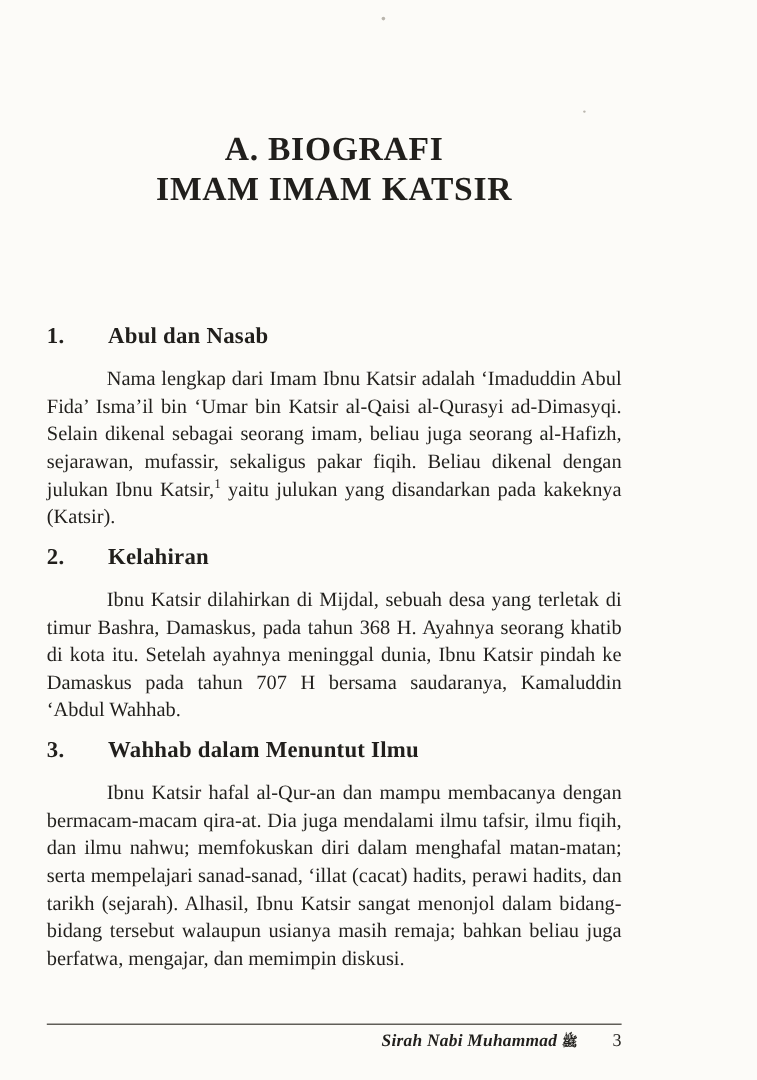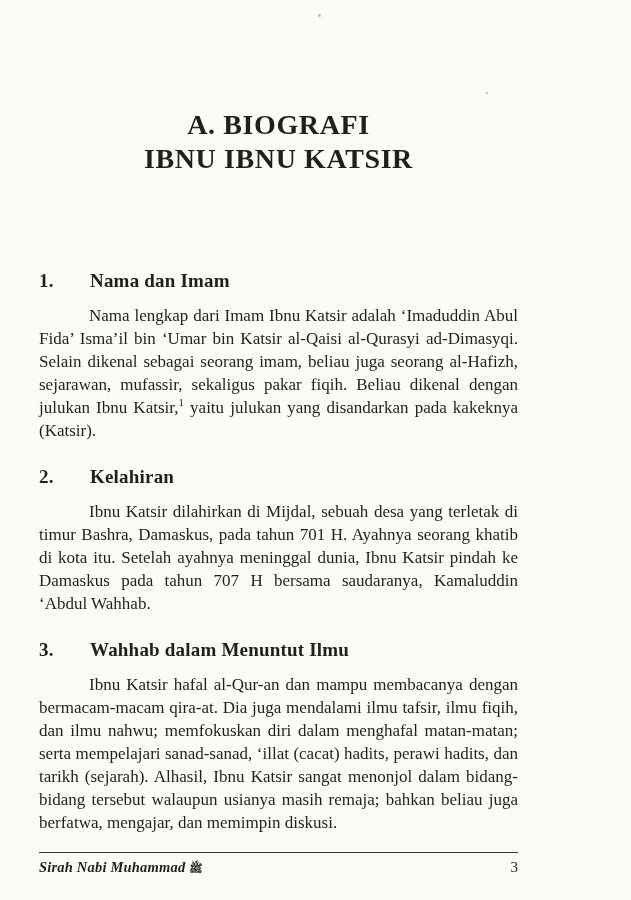--- a/index.html
+++ b/index.html
@@ -21,21 +21,21 @@
   .title {
     margin: 0 0 94px 0;
     text-align: center;
     font-size: 28px;
     line-height: 34px;
     font-weight: bold;
     letter-spacing: 0.6px;
   }
   .title-line { display: block; }
   section { margin: 0; }
-  section + section { margin-top: 24px; }
+  section + section { margin-top: 12px; }
   .section-heading {
     margin: 0 0 12px 0;
     font-size: 19px;
     font-weight: bold;
     letter-spacing: 0.2px;
   }
   .sec-num {
     display: inline-block;
     width: 51px;
   }
@@ -52,21 +52,21 @@
   }
   .italic { }
   .page-footer {
     position: absolute;
     left: 39px;
     right: 37px;
     bottom: 22px;
     border-top: 1.5px solid #3a3731;
     padding-top: 6px;
     display: flex;
-    justify-content: space-between;
+    justify-content: flex-end;
     align-items: baseline;
     gap: 29px;
   }
   .book-title {
     font-style: italic;
     font-weight: bold;
     font-size: 14.5px;
     letter-spacing: 0.2px;
   }
   .honorific {
@@ -87,35 +87,35 @@
 </head>
 <body>
 
 <div class="page">
 
   <span class="speck speck-1"></span>
   <span class="speck speck-2"></span>
 
   <h1 class="title">
     <span class="title-line">A. BIOGRAFI</span>
-    <span class="title-line">IBNU IBNU KATSIR</span>
+    <span class="title-line">IMAM IMAM KATSIR</span>
   </h1>
 
   <section>
     <h2 class="section-heading">
-      <span class="sec-num">1.</span><span class="sec-title">Nama dan Imam</span>
+      <span class="sec-num">1.</span><span class="sec-title">Abul dan Nasab</span>
     </h2>
     <p class="body-para"><span>Nama lengkap dari Imam Ibnu Katsir adalah ‘Imaduddin Abul Fida’ Isma’il bin ‘Umar bin Katsir al-Qaisi al-Qurasyi ad-Dimasyqi. Selain dikenal sebagai seorang imam, beliau juga seorang al-Hafizh, sejarawan, mufassir, sekaligus pakar fiqih. Beliau dikenal dengan julukan Ibnu Katsir,</span><sup class="fn">1</sup><span> yaitu julukan yang disandarkan pada kakeknya (Katsir).</span></p>
   </section>
 
   <section>
     <h2 class="section-heading">
       <span class="sec-num">2.</span><span class="sec-title">Kelahiran</span>
     </h2>
-    <p class="body-para"><span>Ibnu Katsir dilahirkan di Mijdal, sebuah desa yang terletak di timur Bashra, Damaskus, pada tahun 701 H. Ayahnya seorang khatib di kota itu. Setelah ayahnya meninggal dunia, Ibnu Katsir pindah ke Damaskus pada tahun 707 H bersama saudaranya, Kamaluddin ‘Abdul Wahhab.</span></p>
+    <p class="body-para"><span>Ibnu Katsir dilahirkan di Mijdal, sebuah desa yang terletak di timur Bashra, Damaskus, pada tahun 368 H. Ayahnya seorang khatib di kota itu. Setelah ayahnya meninggal dunia, Ibnu Katsir pindah ke Damaskus pada tahun 707 H bersama saudaranya, Kamaluddin ‘Abdul Wahhab.</span></p>
   </section>
 
   <section>
     <h2 class="section-heading">
       <span class="sec-num">3.</span><span class="sec-title">Wahhab dalam Menuntut Ilmu</span>
     </h2>
     <p class="body-para"><span>Ibnu Katsir hafal al-Qur-an dan mampu membacanya dengan bermacam-macam qira-at. Dia juga mendalami ilmu tafsir, ilmu fiqih, dan ilmu nahwu; memfokuskan diri dalam menghafal matan-matan; serta mempelajari sanad-sanad, </span><span class="italic">‘illat</span><span> (cacat) hadits, perawi hadits, dan </span><span class="italic">tarikh</span><span> (sejarah). Alhasil, Ibnu Katsir sangat menonjol dalam bidang-bidang tersebut walaupun usianya masih remaja; bahkan beliau juga berfatwa, mengajar, dan memimpin diskusi.</span></p>
   </section>
 
   <footer class="page-footer">

